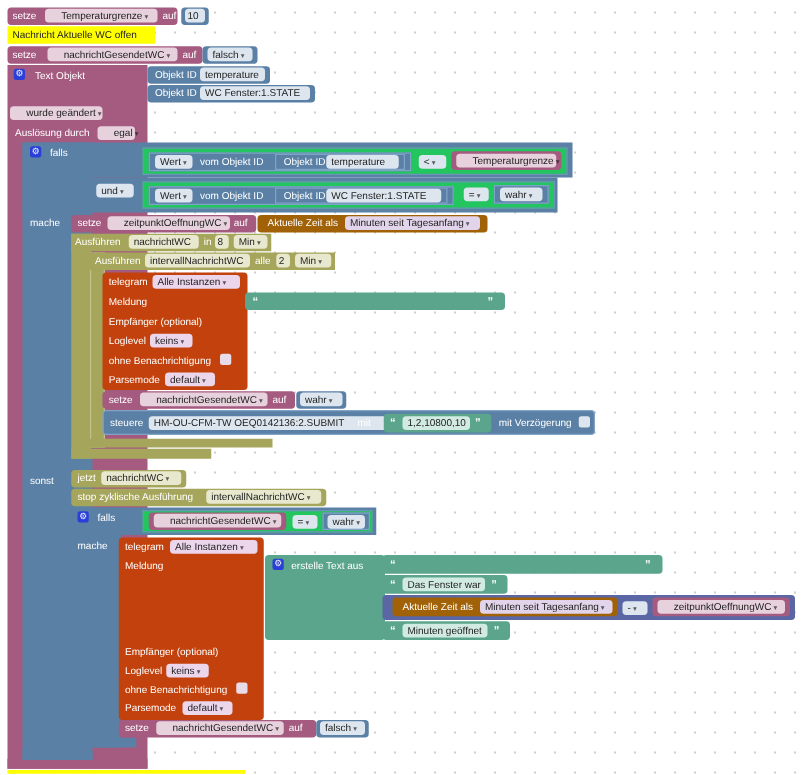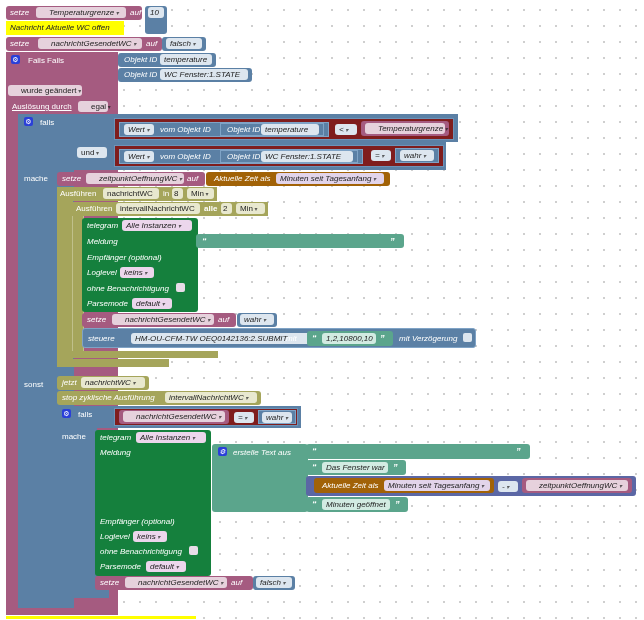--- a/index.html
+++ b/index.html
@@ -5,85 +5,85 @@
   html, body { margin:0; padding:0; }
   body {
     width:644px; height:620px; position:relative; overflow:hidden;
     background-color:#ffffff;
     background-image: radial-gradient(circle, #cfcfcf 0.8px, transparent 1px);
     background-size: 16px 16px;
     background-position: 4px 2px;
     font-family: "Liberation Sans", sans-serif;
     font-size: 8px;
   }
-  .blk { position:absolute; box-sizing:border-box;font-style:italic; }
+  .blk { position:absolute; box-sizing:border-box; }
   .lbl { position:absolute; color:#fff; font-size:8px; white-space:nowrap; line-height:10px; }
   .field { position:absolute; box-sizing:border-box; height:11px; line-height:11px; padding:0 4px; font-size:8px; white-space:nowrap; border-radius:3px; }
   .dd::after { content:" \25BE"; font-size:6px; opacity:0.7; }
   .cb { position:absolute; width:9px; height:9px; border-radius:2px; background:#e8dce8; }
   .gear { position:absolute; width:9px; height:9px; background:#2a3fd8; border-radius:2px; color:#fff; font-size:7px; line-height:9px; text-align:center; }
   .q { position:absolute; color:#fff; font-size:9px; font-weight:bold; line-height:10px; }
 
   .c-var { background:#a55b80; }
   .c-var-field { background:#e6d1dc; color:#222;padding-left:13px; }
   .c-logic { background:#5b80a5; }
   .c-logic-field { background:#dde6ef; color:#222; }
-  .c-logic-dark { background:#7f1d1d; }
+  .c-logic-dark { background:#22c55e; }
   .c-timer { background:#a5a55b; }
   .c-timer-field { background:#e8e8cf; color:#222; }
-  .c-tel { background:#15803d; }
+  .c-tel { background:#c2410c; }
   .c-tel-field { background:#ecd6ec; color:#222; }
   .c-text { background:#5ba58c; }
   .c-text-field { background:#d2ebe2; color:#222; }
   .c-time { background:#a16207; }
   .c-time-field { background:#e2d4ea; color:#222; }
   .c-math { background:#5b67a5; }
   .c-comment { background:#ffff00; }
 </style>
 </head>
 <body>
 
 <div class="blk c-var" style="left:6px;top:6px;width:136px;height:14px;border-radius:3px;">
   <span class="lbl" style="left:4px;top:2px;">setze</span>
   <span class="field c-var-field dd" style="left:30px;top:1px;width:90px;">Temperaturgrenze</span>
   <span class="lbl" style="left:124px;top:2px;">auf</span>
 </div>
-<div class="blk c-logic" style="left:145px;top:6px;width:22px;height:28px;border-radius:3px;">
+<div class="blk c-logic" style="left:145px;top:6px;width:22px;height:14px;border-radius:3px;">
   <span class="field c-logic-field" style="left:3px;top:1px;width:16px;padding:0 2px;">10</span>
 </div>
 
 <div class="blk c-comment" style="left:6px;top:21px;width:118px;height:14px;">
   <span class="lbl" style="left:4px;top:2px;color:#222;">Nachricht Aktuelle WC offen</span>
 </div>
 
 <div class="blk c-var" style="left:6px;top:37px;width:156px;height:14px;border-radius:3px;">
   <span class="lbl" style="left:4px;top:2px;">setze</span>
   <span class="field c-var-field dd" style="left:32px;top:1px;width:104px;">nachrichtGesendetWC</span>
   <span class="lbl" style="left:140px;top:2px;">auf</span>
 </div>
 <div class="blk c-logic" style="left:162px;top:37px;width:44px;height:14px;border-radius:3px;">
   <span class="field c-logic-field dd" style="left:4px;top:1px;width:36px;">falsch</span>
 </div>
 
 <div class="blk c-var" style="left:6px;top:52px;width:112px;height:563px;"></div>
 <div class="blk c-var" style="left:6px;top:607px;width:112px;height:8px;"></div>
 <span class="gear" style="left:11px;top:55px;">⚙</span>
-<span class="lbl" style="left:28px;top:56px;">Falls Falls</span>
+<span class="lbl" style="left:28px;top:56px;">Text Objekt</span>
 
 <div class="blk c-logic" style="left:118px;top:53px;width:98px;height:14px;border-radius:3px;">
   <span class="lbl" style="left:6px;top:2px;">Objekt ID</span>
   <span class="field c-logic-field" style="left:42px;top:1px;width:52px;">temperature</span>
 </div>
 <div class="blk c-logic" style="left:118px;top:68px;width:134px;height:14px;border-radius:3px;">
   <span class="lbl" style="left:6px;top:2px;">Objekt ID</span>
   <span class="field c-logic-field" style="left:42px;top:1px;width:88px;">WC Fenster:1.STATE</span>
 </div>
 
 <span class="field c-var-field dd" style="left:8px;top:85px;width:74px;">wurde geändert</span>
-<span class="lbl" style="left:12px;top:102px;text-decoration:underline;">Auslösung durch</span>
+<span class="lbl" style="left:12px;top:102px;">Auslösung durch</span>
 <span class="field c-var-field dd" style="left:78px;top:101px;width:30px;">egal</span>
 
 <div class="blk c-logic" style="left:18px;top:114px;width:56px;height:494px;"></div>
 <div class="blk c-logic" style="left:18px;top:114px;width:440px;height:28px;"></div>
 <div class="blk c-logic" style="left:18px;top:142px;width:428px;height:28px;"></div>
 <div class="blk c-logic" style="left:18px;top:600px;width:56px;height:8px;"></div>
 <span class="gear" style="left:24px;top:117px;">⚙</span>
 <span class="lbl" style="left:40px;top:118px;">falls</span>
 <span class="field c-logic-field dd" style="left:77px;top:147px;width:30px;">und</span>
 
@@ -136,21 +136,21 @@
 <span class="field c-timer-field" style="left:103px;top:188px;width:56px;">nachrichtWC</span>
 <span class="lbl" style="left:163px;top:189px;">in</span>
 <span class="field c-timer-field" style="left:172px;top:188px;width:11px;padding:0 2px;">8</span>
 <span class="field c-timer-field dd" style="left:187px;top:188px;width:27px;">Min</span>
 
 <div class="blk c-timer" style="left:72px;top:202px;width:12px;height:156px;border:1px solid #c0c08a;"></div>
 <div class="blk c-timer" style="left:72px;top:202px;width:196px;height:14px;"></div>
 <div class="blk c-timer" style="left:72px;top:351px;width:146px;height:7px;"></div>
 <span class="lbl" style="left:76px;top:204px;">Ausführen</span>
 <span class="field c-timer-field" style="left:116px;top:203px;width:84px;">intervallNachrichtWC</span>
-<span class="lbl" style="left:204px;top:204px;font-weight:bold;">alle</span>
+<span class="lbl" style="left:204px;top:204px;">alle</span>
 <span class="field c-timer-field" style="left:221px;top:203px;width:11px;padding:0 2px;">2</span>
 <span class="field c-timer-field dd" style="left:236px;top:203px;width:29px;">Min</span>
 
 <div class="blk c-tel" style="left:82px;top:218px;width:116px;height:94px;border-radius:3px;">
   <span class="lbl" style="left:5px;top:3px;">telegram</span>
   <span class="field c-tel-field dd" style="left:40px;top:2px;width:70px;">Alle Instanzen</span>
   <span class="lbl" style="left:5px;top:19px;">Meldung</span>
   <span class="lbl" style="left:5px;top:35px;">Empfänger (optional)</span>
   <span class="lbl" style="left:5px;top:50px;">Loglevel</span>
   <span class="field c-tel-field dd" style="left:38px;top:49px;width:34px;">keins</span>
@@ -168,21 +168,21 @@
   <span class="lbl" style="left:5px;top:2px;">setze</span>
   <span class="field c-var-field dd" style="left:30px;top:1px;width:102px;">nachrichtGesendetWC</span>
   <span class="lbl" style="left:136px;top:2px;">auf</span>
 </div>
 <div class="blk c-logic" style="left:237px;top:313px;width:40px;height:14px;border-radius:3px;">
   <span class="field c-logic-field dd" style="left:3px;top:1px;width:34px;">wahr</span>
 </div>
 
 <div class="blk c-logic" style="left:82px;top:328px;width:394px;height:20px;border-radius:3px;border:1px solid #7fa3c6;">
   <span class="lbl" style="left:5px;top:5px;">steuere</span>
-  <span class="field c-logic-field" style="left:48px;top:4px;width:195px;">HM-OU-CFM-TW OEQ0142136:2.SUBMIT</span>
+  <span class="field c-logic-field" style="left:36px;top:4px;width:195px;">HM-OU-CFM-TW OEQ0142136:2.SUBMIT</span>
   <span class="lbl" style="left:203px;top:5px;">mit</span>
   <div class="blk c-text" style="left:224px;top:2px;width:86px;height:15px;border-radius:3px;">
     <span class="q" style="left:5px;top:2px;">“</span>
     <span class="field c-text-field" style="left:15px;top:2px;width:54px;">1,2,10800,10</span>
     <span class="q" style="left:73px;top:2px;">”</span>
   </div>
   <span class="lbl" style="left:316px;top:5px;">mit Verzögerung</span>
   <span class="cb" style="left:380px;top:4px;background:#dde6ef;"></span>
 </div>
 

